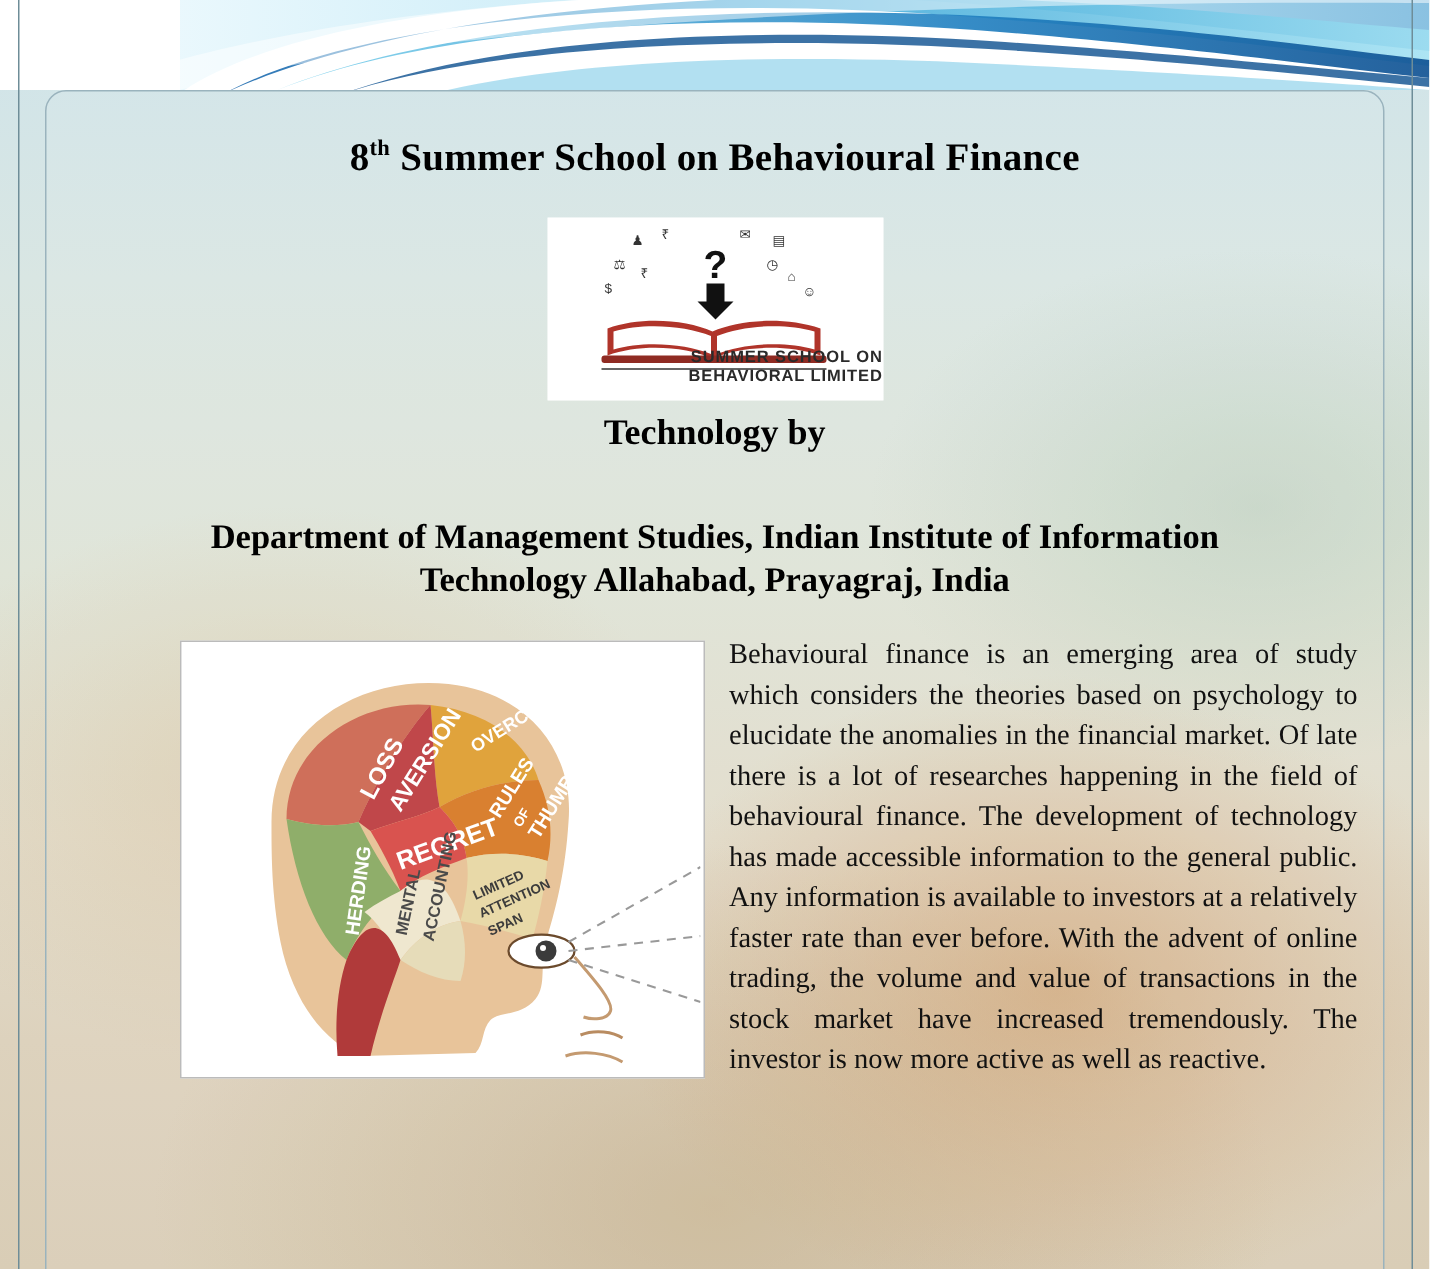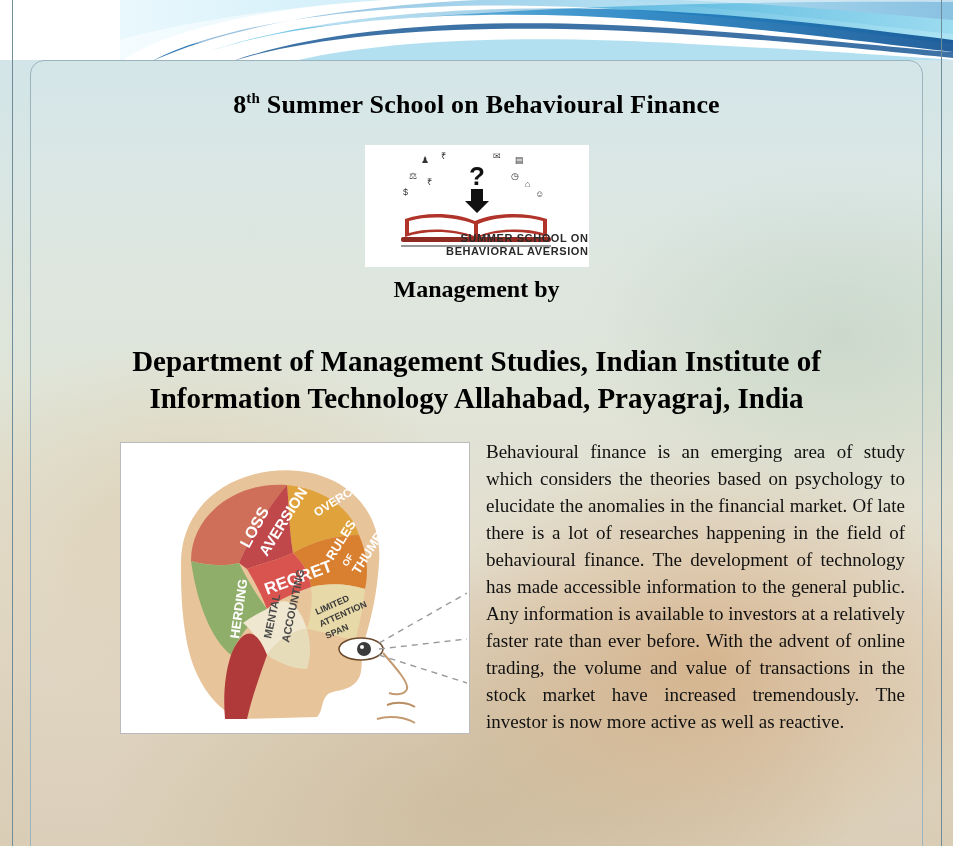--- a/index.html
+++ b/index.html
@@ -121,21 +121,21 @@
     text-align: center;
     font-weight: bold;
     font-size: 24px;
     color: #000;
     margin: 9px 0 0 0;
   }
 
   .dept {
     text-align: center;
     font-weight: bold;
-    font-size: 29px;
+    font-size: 23px;
     line-height: 1.28;
     color: #000;
     margin: 40px 34px 0 34px;
   }
 
   
   .body-block {
     margin: 22px 0 0 0;
     font-size: 19px;
     line-height: 1.42;
@@ -223,25 +223,25 @@
         <path d="M106,44 L118,44 L118,56 L124,56 L112,68 L100,56 L106,56 Z" fill="#111"></path>
 
         <path d="M40,74 C62,66 92,68 110,76 C128,68 158,66 182,74 L182,92 C158,84 128,86 110,94 C92,86 62,84 40,92 Z" fill="#b0342a"></path>
         <path d="M44,76 C64,70 92,72 109,79 L109,91 C92,84 64,82 44,88 Z" fill="#ffffff"></path>
         <path d="M178,76 C158,70 130,72 113,79 L113,91 C130,84 158,82 178,88 Z" fill="#ffffff"></path>
         <rect x="36" y="92" width="150" height="5" rx="2" fill="#8f2b23"></rect>
         <line x1="36" y1="101" x2="186" y2="101" stroke="#333" stroke-width="1"></line>
       </svg>
       <div class="logo-caption">
         <div>SUMMER SCHOOL ON</div>
-        <div>BEHAVIORAL AVERSION</div>
+        <div>BEHAVIORAL LIMITED</div>
       </div>
     </div>
 
-    <div class="organized">Management by</div>
+    <div class="organized">Technology by</div>
 
     <div class="dept">Department of Management Studies, Indian Institute of Information Technology Allahabad, Prayagraj, India</div>
 
     <div class="body-block">
       <div class="brain-figure">
         <svg width="346" height="288" viewBox="0 0 346 288" xmlns="http://www.w3.org/2000/svg">
           <rect x="0" y="0" width="346" height="288" fill="#ffffff"></rect>
 
           <path d="M60,120 C60,56 120,22 178,28 C232,34 262,74 258,120 C256,152 250,176 244,196 C238,216 244,228 236,238 C226,250 212,246 206,252 C200,258 202,268 196,274 L120,276 C96,268 74,240 66,200 C60,168 60,142 60,120 Z" fill="#e8c49a"></path>
 

